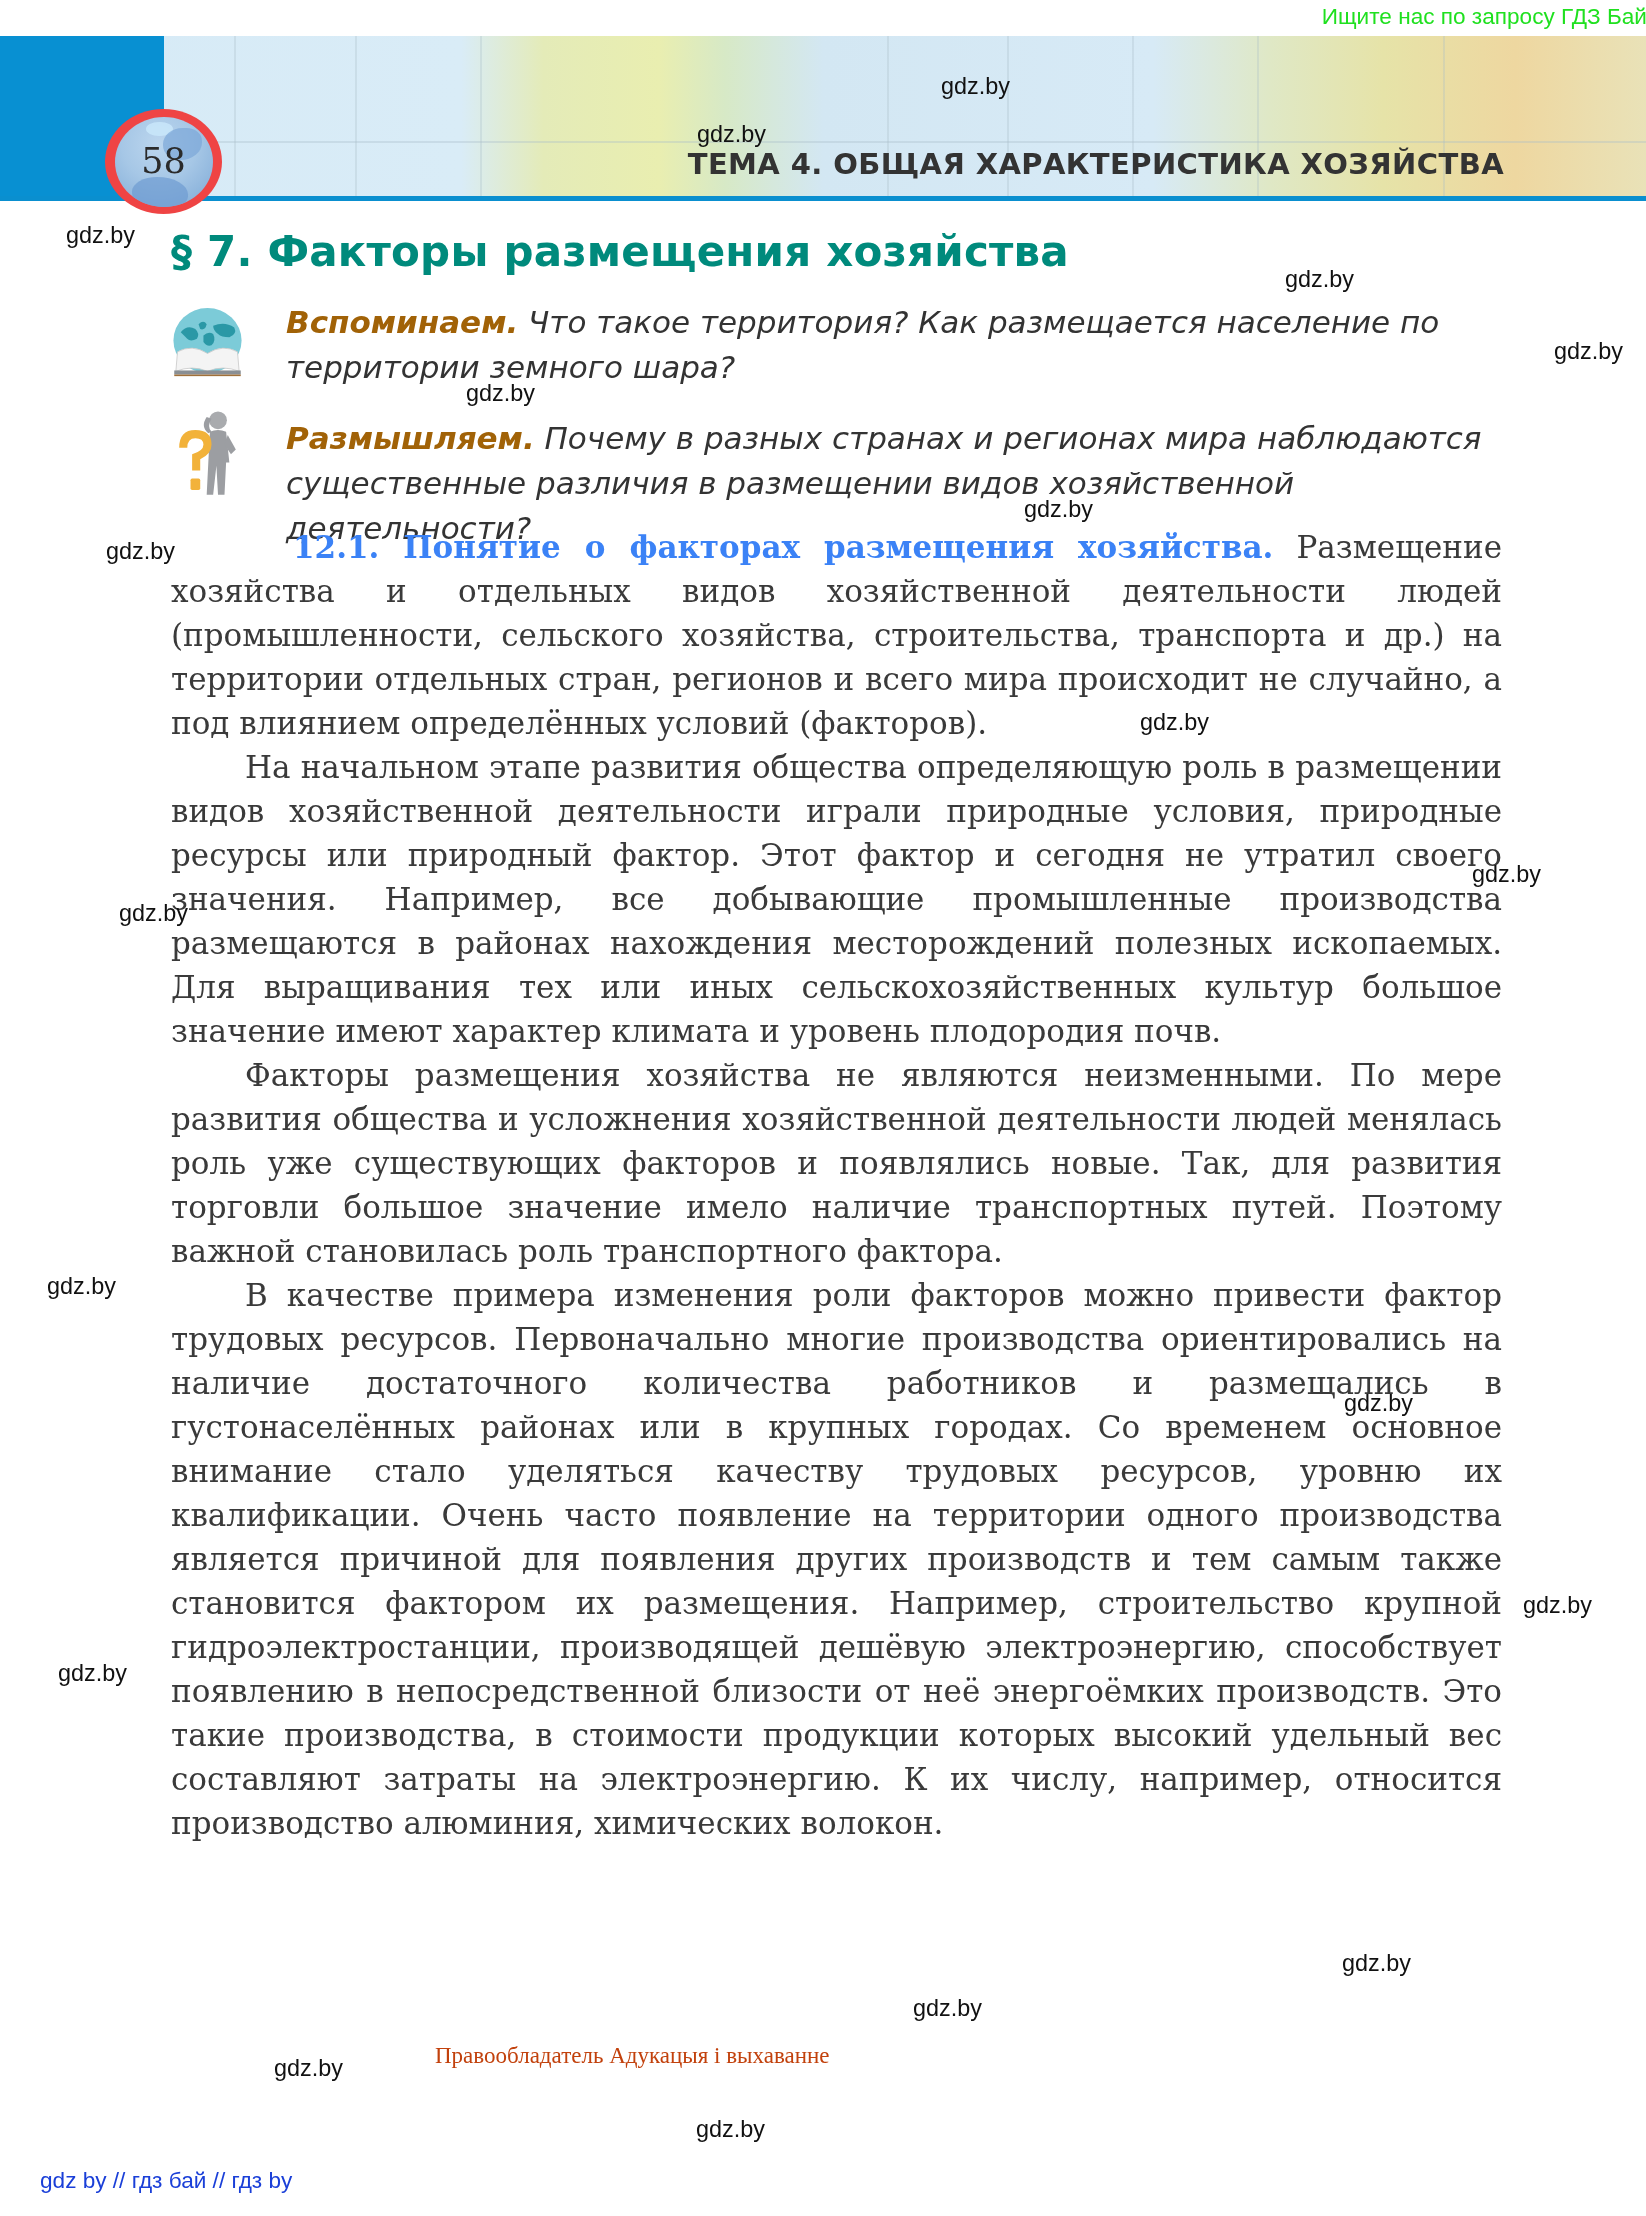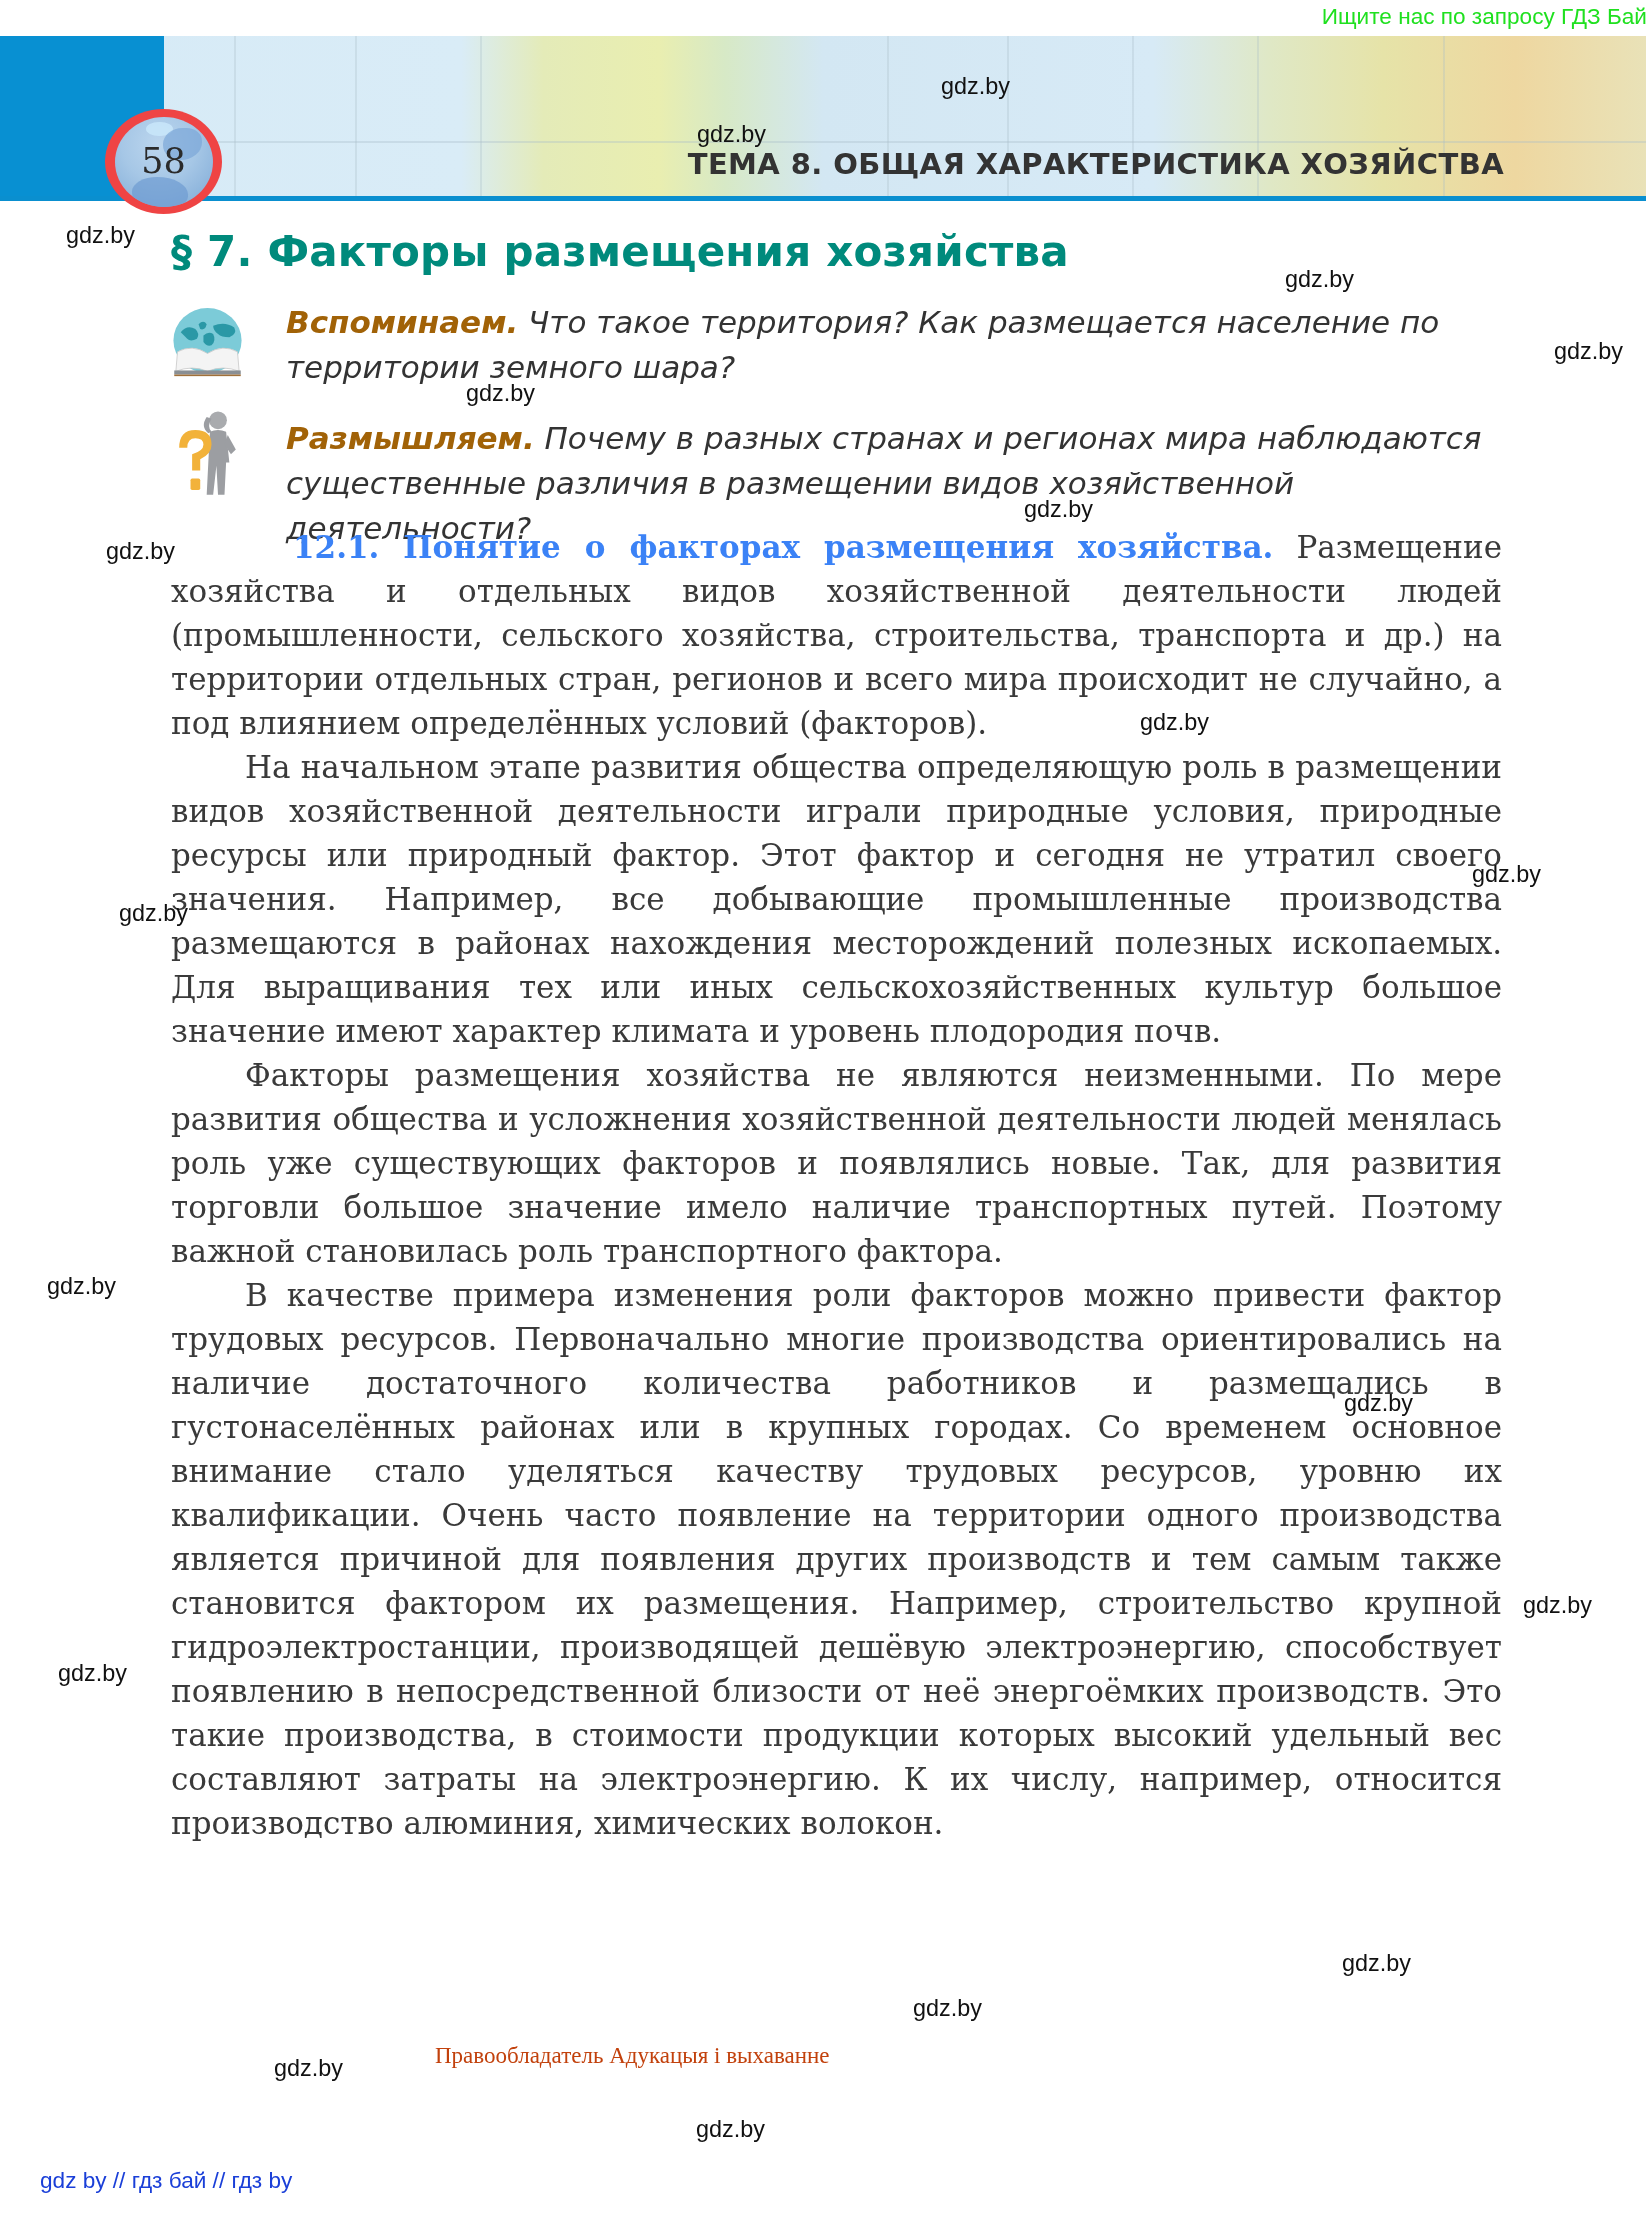--- a/index.html
+++ b/index.html
@@ -105,21 +105,21 @@
 
 <div class="page-badge">
   <div class="globe">
     <div class="ice"></div>
     <div class="land1"></div>
     <div class="land2"></div>
   </div>
   <div class="page-number">58</div>
 </div>
 
-<div class="topic-title">ТЕМА 8. ОБЩАЯ ХАРАКТЕРИСТИКА ХОЗЯЙСТВА</div>
+<div class="topic-title">ТЕМА 4. ОБЩАЯ ХАРАКТЕРИСТИКА ХОЗЯЙСТВА</div>
 
 <h1 class="section-title">§ 7. Факторы размещения хозяйства</h1>
 
 <div class="prompt" style="top:300px; height:89px;">
   <div class="icon-box" style="top:8px;">
     <svg class="globe-book" width="73" height="73" viewBox="0 0 90 90">
       <ellipse cx="45" cy="40" rx="42" ry="40" fill="#7ccbd8"></ellipse>
       <path d="M12 30 q8 -10 18 -4 q6 6 2 12 q-8 4 -12 0 z" fill="#2a98a6"></path>
       <path d="M34 20 q6 -6 10 0 q-2 8 -8 6 z" fill="#2a98a6"></path>
       <path d="M40 34 q6 -6 12 -2 q4 8 -2 14 q-6 2 -10 -4 z" fill="#2a98a6"></path>

